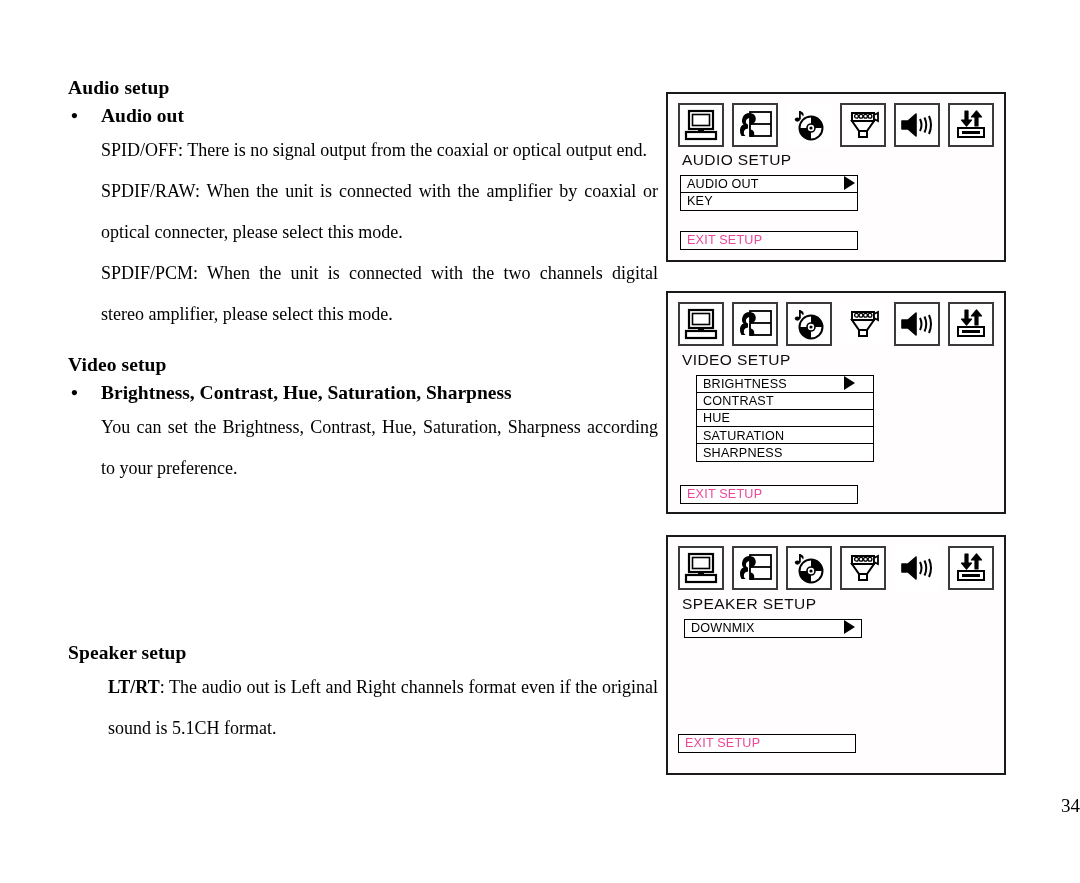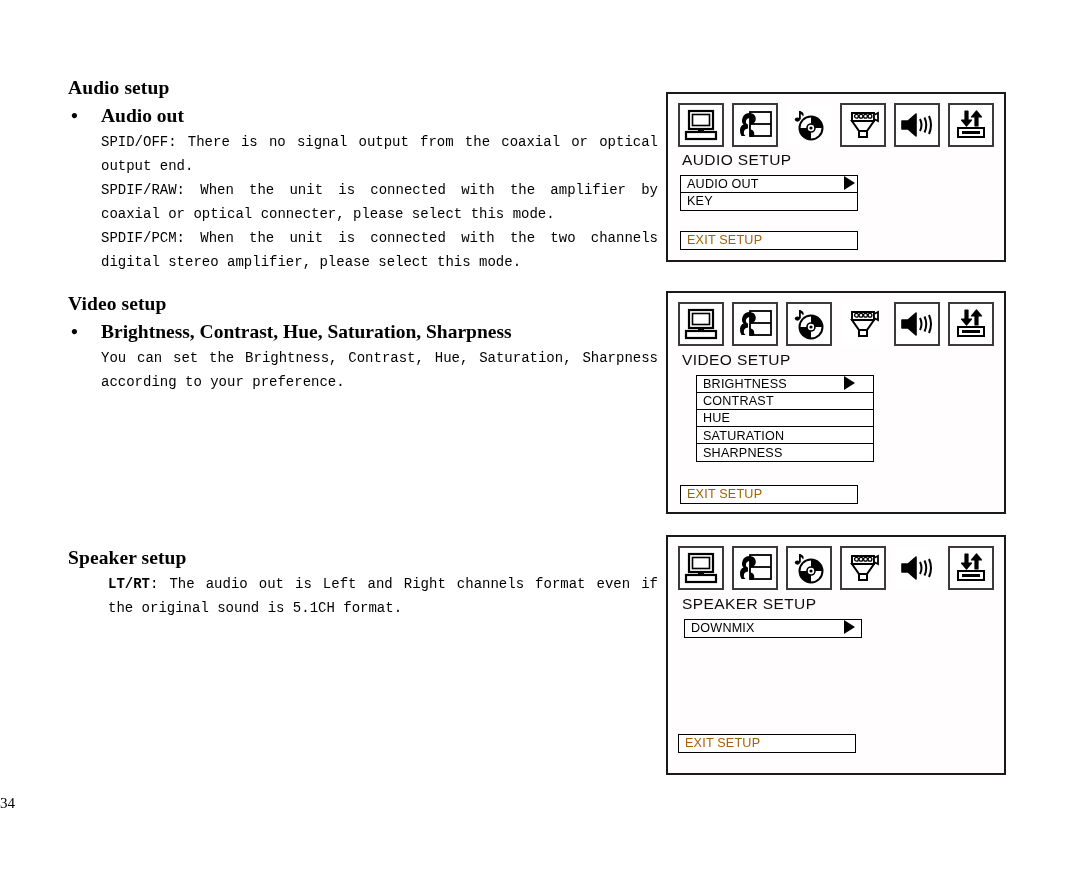--- a/index.html
+++ b/index.html
@@ -49,26 +49,25 @@
   }
   .bullet-dot {
     position: absolute;
     left: 3px;
     top: 0;
     font-size: 19.5px;
     line-height: 28px;
   }
 
   .para {
-    font-size: 14px;
-    line-height: 24px;
+    font-size: 18px;
+    line-height: 41px;
     text-align: justify;
     margin: 0;
     padding-left: 33px;
-    font-family: Liberation Mono, monospace;
   }
   .para.nopad { padding-left: 0; margin-left: 40px; }
   .para b { font-weight: bold; }
 
   
   .justified-block {
     text-align: justify;
     text-align-last: left;
   }
   .blk-gap-md { height: 16px; }
@@ -143,42 +142,42 @@
     position: absolute;
     width: 178px;
     height: 18.5px;
     border: 1.4px solid #000000;
     box-sizing: border-box;
     background: #ffffff;
     font-family: "Liberation Sans", "DejaVu Sans", sans-serif;
     font-size: 12.6px;
     line-height: 16px;
     padding-left: 6px;
-    color: #a16207;
+    color: #ec4899;
     letter-spacing: 0.2px;
     display: flex;
     align-items: center;
   }
 
   .osd-pointer {
     position: absolute;
     width: 0; height: 0;
     border-top: 7px solid transparent;
     border-bottom: 7px solid transparent;
     border-left: 11px solid #000000;
   }
 
   
   .page-num {
     position: absolute;
     left: 0;
     top: 795px;
     width: 1080px;
-    text-align: left;
-    font-size: 15px;
+    text-align: right;
+    font-size: 19px;
     font-family: "Liberation Serif", "DejaVu Serif", serif;
   }
 </style>
 </head>
 <body>
 
 <div class="page">
 
   <div class="text-col">
 

